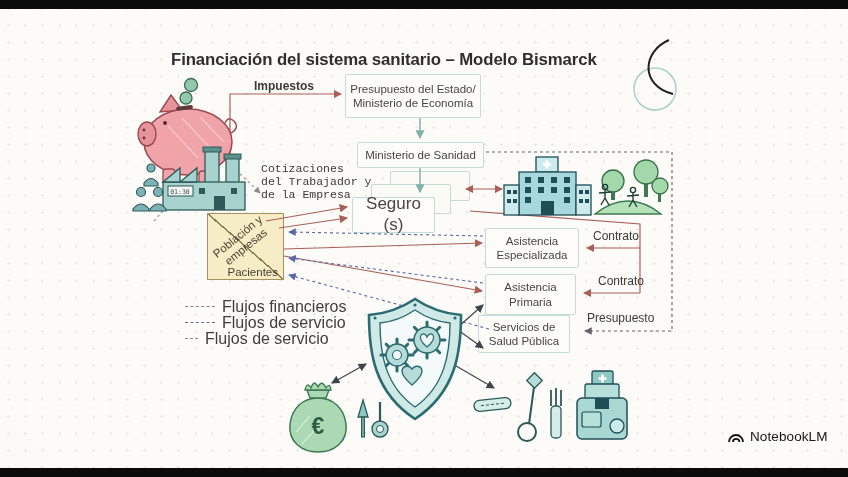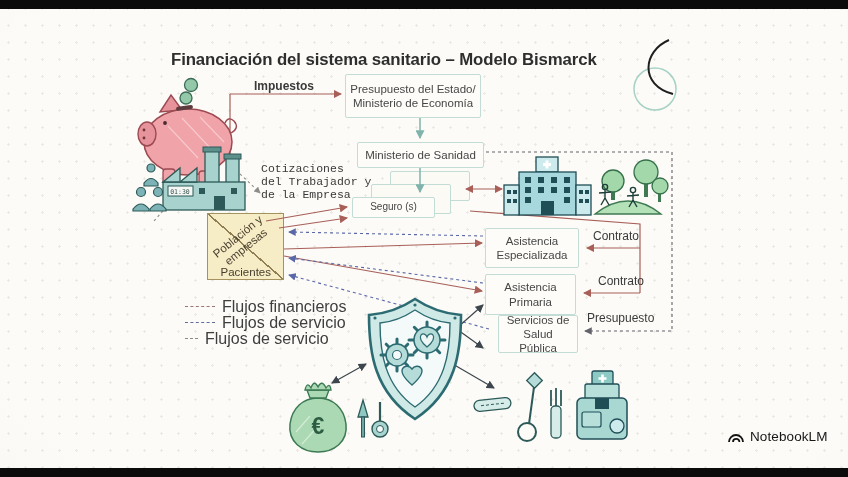--- a/index.html
+++ b/index.html
@@ -19,21 +19,21 @@
        text-align:center;white-space:pre-line;border-radius:2px;padding:2px 4px;
        box-sizing:border-box;z-index:2;}
   .card{position:absolute;background:#fbfaf5;border:1.2px solid #c3dcd6;border-radius:2px;
        box-sizing:border-box;z-index:2;}
   .ybox{position:absolute;left:207px;top:213px;width:77px;height:67px;z-index:2;
        background-color:#f6ecc6;border:1.2px solid #a5935f;box-sizing:border-box;
        background-image:linear-gradient(to top right, transparent calc(50% - .8px),
          #8f7f52 calc(50% - .8px), #8f7f52 calc(50% + .8px), transparent calc(50% + .8px));}
   .ybox .pob{position:absolute;left:-3px;top:15px;width:74px;transform:rotate(-39deg);
        font-size:11.5px;line-height:1.12;text-align:center;color:#473f2e;white-space:pre-line;}
-  .ybox .pac{position:absolute;right:12px;bottom:1px;font-size:11.5px;color:#473f2e;margin-top:18px;}
+  .ybox .pac{position:absolute;right:5px;bottom:1px;font-size:11.5px;color:#473f2e;margin-top:18px;}
   .lbl{position:absolute;color:#3a3a3a;font-size:12px;line-height:1.14;white-space:pre-line;z-index:4;}
   .lbl.small{font-size:11.5px;}
   .art{position:absolute;left:0;top:0;z-index:3;pointer-events:none;}
   .legend{position:absolute;left:185px;top:299px;z-index:4;}
   .legend .row{display:flex;align-items:center;height:15px;margin-bottom:1px;
        font-size:16px;color:#3e3e3e;}
   .dash{display:inline-block;height:0;border-top:1.7px dashed #888;margin-right:7px;}
   .dash.red{width:30px;border-color:#9a7672;}
   .dash.blue{width:30px;border-color:#5f6b99;}
   .dash.gray{width:13px;border-color:#8a8a86;}
@@ -48,27 +48,27 @@
   <div class="bar bottom"></div>
 
   <div class="title">Financiación del sistema sanitario – Modelo Bismarck</div>
 
   <div class="box" style="left:357px;top:142px;width:127px;height:26px;">Ministerio de Sanidad</div>
   <div class="box" style="left:345px;top:74px;width:136px;height:44px;">Presupuesto del Estado/
 Ministerio de Economía</div>
 
   <div class="card" style="left:390px;top:171px;width:80px;height:30px;"></div>
   <div class="card" style="left:371px;top:184px;width:80px;height:30px;"></div>
-  <div class="box" style="left:352px;top:197px;width:83px;height:21px;font-size:10px;">Seguro (s)</div>
+  <div class="box" style="left:352px;top:197px;width:83px;height:36px;font-size:17px;">Seguro (s)</div>
 
   <div class="box" style="left:485px;top:228px;width:94px;height:40px;">Asistencia
 Especializada</div>
   <div class="box" style="left:485px;top:274px;width:91px;height:41px;">Asistencia
 Primaria</div>
-  <div class="box" style="left:498px;top:315px;width:80px;height:38px;">Servicios de
+  <div class="box" style="left:478px;top:315px;width:92px;height:38px;">Servicios de
 Salud Pública</div>
 
   <div class="ybox">
     <span class="pob">Población y
 empresas</span>
     <span class="pac">Pacientes</span>
   </div>
 
   <div class="lbl" style="left:254px;top:80px;font-weight:bold;">Impuestos</div>
   <div class="lbl small" style="left:261px;top:162px;font-family:Liberation Mono, monospace;">Cotizaciones

